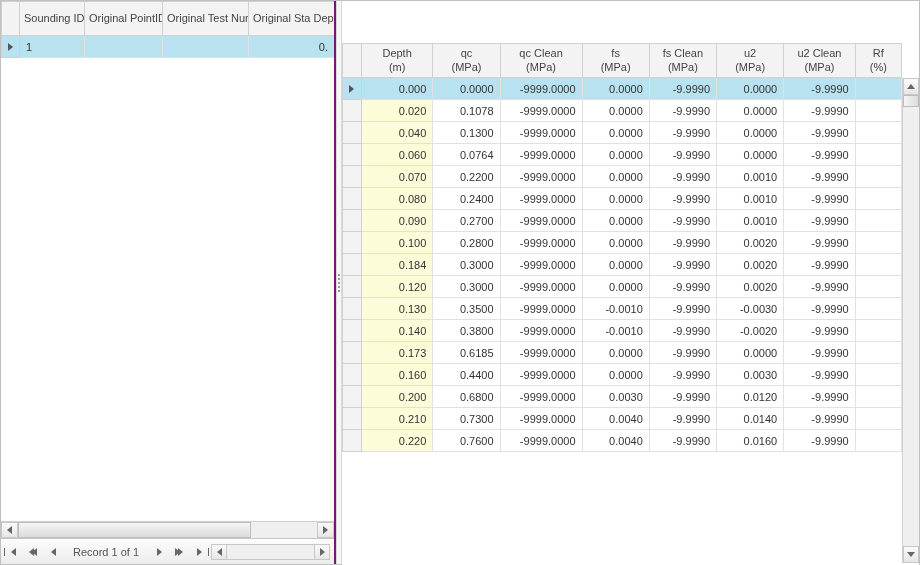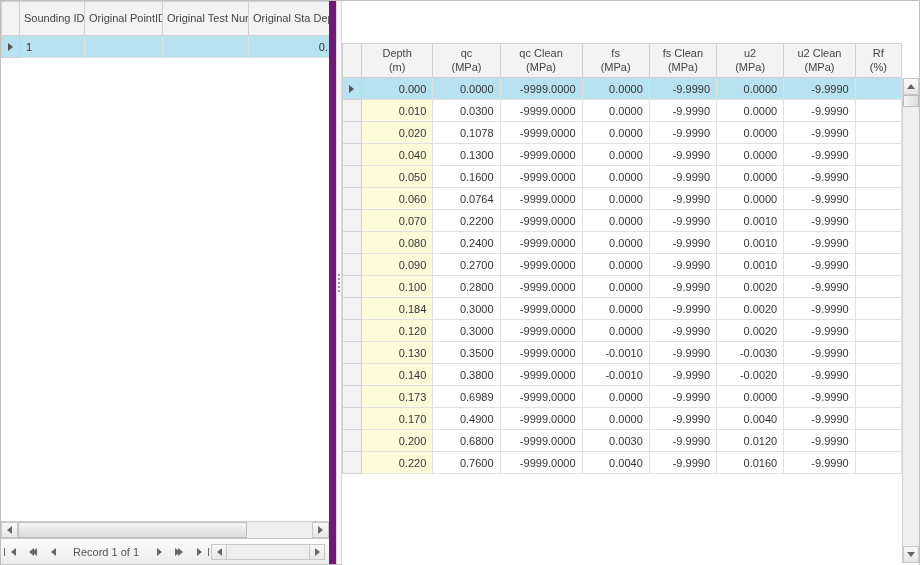--- a/index.html
+++ b/index.html
@@ -14,21 +14,21 @@
   }
   .root {
     display: flex;
     width: 920px; height: 565px;
     border: 1px solid #c0c0c0;
   }
   .pane {
     display: flex;
     flex-direction: column;
     height: 100%;
-    border-right: 7px solid #701a75;
+    border-right: 2px solid #701a75;
     position: relative;
   }
   .pane.left { width: 335px; }
   .pane.right { flex: 1; }
   .splitter {
     width: 6px;
     background: #f6f6f6;
     border-left: 1px solid #d9d9d9;
     border-right: 1px solid #d9d9d9;
     display: flex;
@@ -299,31 +299,20 @@
               <td>0.0000</td>
               <td>-9999.0000</td>
               <td>0.0000</td>
               <td>-9.9990</td>
               <td>0.0000</td>
               <td>-9.9990</td>
               <td></td>
             </tr>
             <tr>
               <td class="rowhdr"></td>
-              <td class="depthcol">0.010</td>
-              <td>0.0300</td>
-              <td>-9999.0000</td>
-              <td>0.0000</td>
-              <td>-9.9990</td>
-              <td>0.0000</td>
-              <td>-9.9990</td>
-              <td></td>
-            </tr>
-            <tr>
-              <td class="rowhdr"></td>
               <td class="depthcol">0.020</td>
               <td>0.1078</td>
               <td>-9999.0000</td>
               <td>0.0000</td>
               <td>-9.9990</td>
               <td>0.0000</td>
               <td>-9.9990</td>
               <td></td>
             </tr>
             <tr>
@@ -332,31 +321,20 @@
               <td>0.1300</td>
               <td>-9999.0000</td>
               <td>0.0000</td>
               <td>-9.9990</td>
               <td>0.0000</td>
               <td>-9.9990</td>
               <td></td>
             </tr>
             <tr>
               <td class="rowhdr"></td>
-              <td class="depthcol">0.050</td>
-              <td>0.1600</td>
-              <td>-9999.0000</td>
-              <td>0.0000</td>
-              <td>-9.9990</td>
-              <td>0.0000</td>
-              <td>-9.9990</td>
-              <td></td>
-            </tr>
-            <tr>
-              <td class="rowhdr"></td>
               <td class="depthcol">0.060</td>
               <td>0.0764</td>
               <td>-9999.0000</td>
               <td>0.0000</td>
               <td>-9.9990</td>
               <td>0.0000</td>
               <td>-9.9990</td>
               <td></td>
             </tr>
             <tr>
@@ -443,47 +421,58 @@
               <td>-9999.0000</td>
               <td>-0.0010</td>
               <td>-9.9990</td>
               <td>-0.0020</td>
               <td>-9.9990</td>
               <td></td>
             </tr>
             <tr>
               <td class="rowhdr"></td>
               <td class="depthcol">0.173</td>
-              <td>0.6989</td>
-              <td>-9999.0000</td>
-              <td>0.0000</td>
-              <td>-9.9990</td>
-              <td>0.0000</td>
-              <td>-9.9990</td>
-              <td></td>
-            </tr>
-            <tr>
-              <td class="rowhdr"></td>
-              <td class="depthcol">0.170</td>
-              <td>0.4900</td>
-              <td>-9999.0000</td>
-              <td>0.0000</td>
-              <td>-9.9990</td>
-              <td>0.0040</td>
+              <td>0.6185</td>
+              <td>-9999.0000</td>
+              <td>0.0000</td>
+              <td>-9.9990</td>
+              <td>0.0000</td>
+              <td>-9.9990</td>
+              <td></td>
+            </tr>
+            <tr>
+              <td class="rowhdr"></td>
+              <td class="depthcol">0.160</td>
+              <td>0.4400</td>
+              <td>-9999.0000</td>
+              <td>0.0000</td>
+              <td>-9.9990</td>
+              <td>0.0030</td>
               <td>-9.9990</td>
               <td></td>
             </tr>
             <tr>
               <td class="rowhdr"></td>
               <td class="depthcol">0.200</td>
               <td>0.6800</td>
               <td>-9999.0000</td>
               <td>0.0030</td>
               <td>-9.9990</td>
               <td>0.0120</td>
+              <td>-9.9990</td>
+              <td></td>
+            </tr>
+            <tr>
+              <td class="rowhdr"></td>
+              <td class="depthcol">0.210</td>
+              <td>0.7300</td>
+              <td>-9999.0000</td>
+              <td>0.0040</td>
+              <td>-9.9990</td>
+              <td>0.0140</td>
               <td>-9.9990</td>
               <td></td>
             </tr>
             <tr>
               <td class="rowhdr"></td>
               <td class="depthcol">0.220</td>
               <td>0.7600</td>
               <td>-9999.0000</td>
               <td>0.0040</td>
               <td>-9.9990</td>

